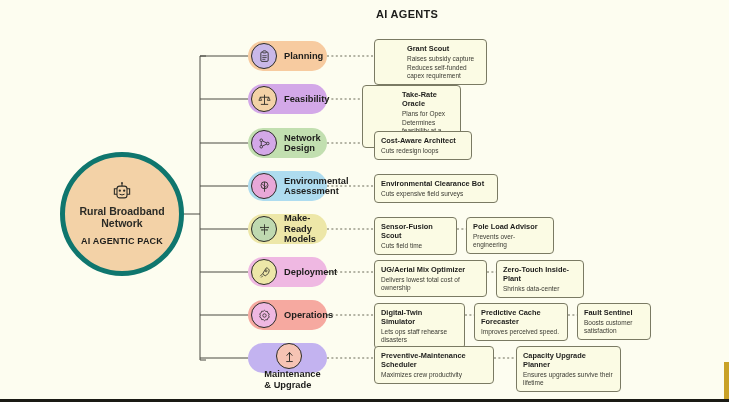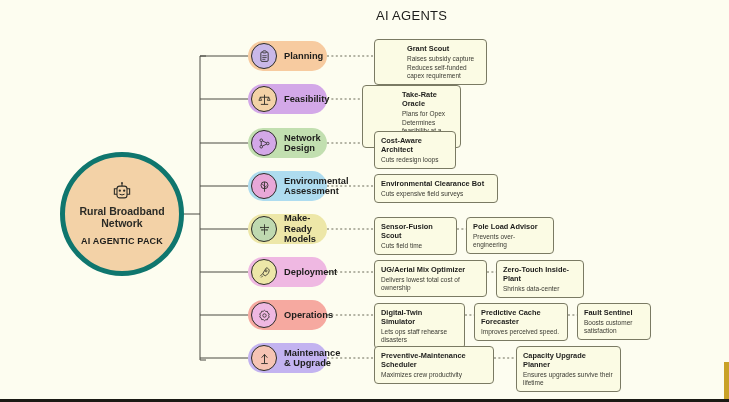--- a/index.html
+++ b/index.html
@@ -8,21 +8,21 @@
     background:#FDFDF0;
     font-family:"Liberation Sans", sans-serif;
     position:relative;
   }
   #canvas{position:absolute;left:0;top:0;width:729px;height:402px;}
   .layer{position:absolute;left:0;top:0;width:729px;height:402px;}
 
   
   #title{
     position:absolute;left:376px;top:8px;
-    font-size:13px;font-weight:normal;color:#1d1d1b;
+    font-size:11px;font-weight:bold;color:#1d1d1b;
     letter-spacing:.3px;
   }
 
   
   #center-node{
     position:absolute;left:60px;top:152px;width:124px;height:124px;
     border-radius:50%;
     background:#F3D2A7;border:5px solid #0f766e;
     box-sizing:border-box;
     display:flex;flex-direction:column;align-items:center;justify-content:center;
@@ -211,21 +211,21 @@
   <div class="pill" style="left:248px;top:300px;width:79px;background:#F6A9A0;">
     <span class="ic" style="background:#EFB8E2;">
       <svg width="13" height="13" viewBox="0 0 16 16">
           <path d="M8 1.6 9.5 3h2.1l.5 2 1.8 1.1-.8 2 .8 2-1.8 1.1-.5 2H9.5L8 14.4 6.5 13H4.4l-.5-2-1.8-1.1.8-2-.8-2L3.9 4.8l.5-2h2.1z" fill="none" stroke="#2b2b26" stroke-width=".95" stroke-linejoin="round"></path>
           <circle cx="8" cy="8" r="2.1" fill="none" stroke="#2b2b26" stroke-width=".95"></circle>
         </svg>
     </span>
     <span class="lbl"><span>Operations</span></span>
   </div>
 
-  <div class="pill" style="left:248px;top:343px;width:79px;background:#C3B3F0;">
+  <div class="pill" style="left:248px;top:343px;width:79px;background:#C3B3F0;flex-direction:column;">
     <span class="ic" style="background:#F6C4B4;">
       <svg width="13" height="13" viewBox="0 0 16 16">
           <path d="M8 13V4M8 3.2 4.8 6.6M8 3.2l3.2 3.4" stroke="#2b2b26" stroke-width="1.15" stroke-linecap="round" stroke-linejoin="round" fill="none"></path>
           <path d="M4.5 14.2h7" stroke="#2b2b26" stroke-width="1.1" stroke-linecap="round"></path>
         </svg>
     </span>
     <span class="lbl">
       <span>Maintenance</span><br>
       <span>&amp; Upgrade</span>
     </span>
@@ -236,21 +236,21 @@
     <div class="bd">Raises subsidy capture</div>
     <div class="bd">Reduces self-funded capex requirement</div>
   </div>
 
   <div class="box" style="left:362px;top:85px;width:99px;padding-left:39px;">
     <div class="bt">Take-Rate Oracle</div>
     <div class="bd">Plans for Opex</div>
     <div class="bd">Determines feasibility at a glance</div>
   </div>
 
-  <div class="box" style="left:374px;top:131px;width:82px;">
+  <div class="box" style="left:374px;top:131px;width:98px;">
     <div class="bt">Cost-Aware Architect</div>
     <div class="bd">Cuts redesign loops</div>
   </div>
 
   <div class="box" style="left:374px;top:174px;width:124px;">
     <div class="bt">Environmental Clearance Bot</div>
     <div class="bd">Cuts expensive field surveys</div>
   </div>
 
   <div class="box" style="left:374px;top:217px;width:83px;">

